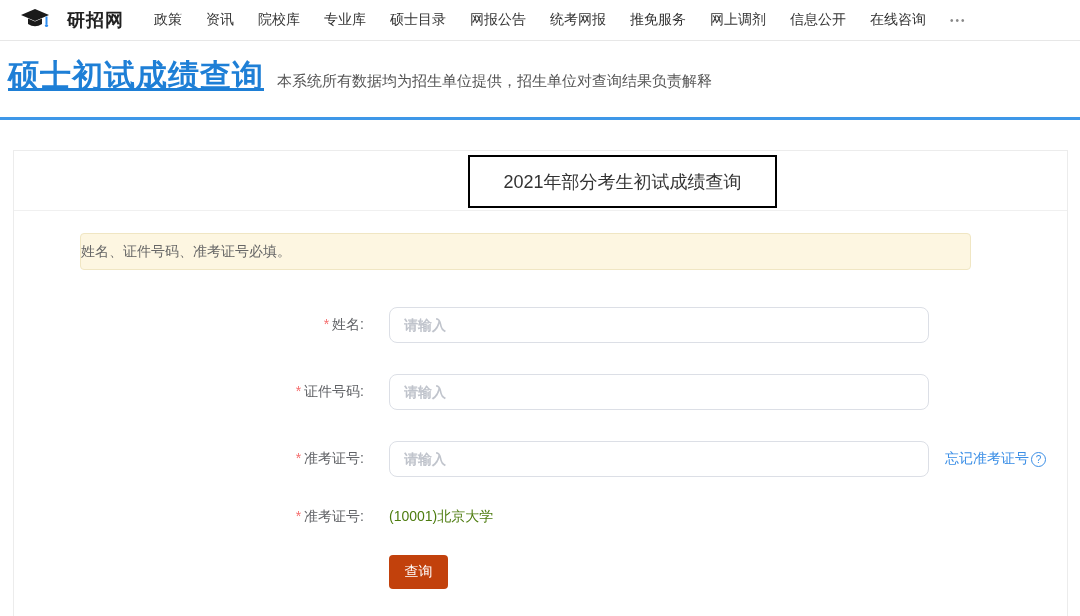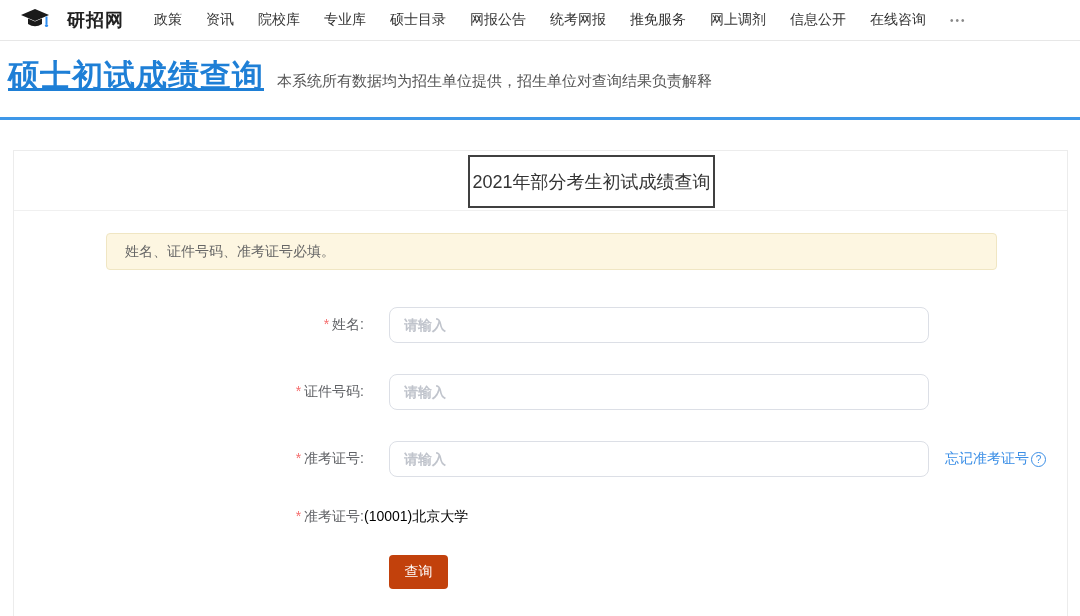--- a/index.html
+++ b/index.html
@@ -18,37 +18,37 @@
   
   .page-header { display:flex; align-items:baseline; padding:16px 0 23px 8px; background:#fff; }
   .page-title { font-size:31px; font-weight:bold; color:#1e7fd6; line-height:1.2; letter-spacing:1px;text-decoration:underline; }
   .page-subtitle { font-size:15px; color:#555; margin-left:13px;text-align:center; }
   .blue-rule { height:3px; background:#3e97e8; width:1080px; }
 
   
   .card { width:1055px; margin:30px 0 0 13px; border:1px solid #ececec;
           border-bottom:none; background:#fff; min-height:470px; }
   .card-header { position:relative; height:60px; border-bottom:1px solid #f0f0f0; }
-  .highlight-box { position:absolute; left:454px; top:4px; width:247px; height:53px;
-                   border:2px solid #404040; display:flex; align-items:center; justify-content:center; }
+  .highlight-box { position:absolute; left:454px; top:4px; width:309px; height:53px;
+                   border:2px solid #000000; display:flex; align-items:center; justify-content:center; }
   .panel-title { font-size:18px; color:#333; font-weight:400; }
 
   .card-body { padding-top:22px; }
-  .alert { margin-left:92px; width:891px; height:37px; background:#fdf6e1;
+  .alert { margin-left:66px; width:891px; height:37px; background:#fdf6e1;
            border:1px solid #f0e6c3; border-radius:4px; display:flex; align-items:center;
-           padding-left:18px; font-size:14px; color:#666; margin-bottom:37px; }
+           font-size:14px; color:#666; margin-bottom:37px; }
 
   
   .form-row { display:flex; align-items:center; margin-bottom:31px; }
   .form-label { width:350px; text-align:right; font-size:14px; color:#606266; }
   .req { color:#f56c6c; margin-right:3px; font-size:14px; }
   .text-input { margin-left:25px; width:540px; height:36px; border:1px solid #dcdfe6;
                 border-radius:8px; padding:0 14px; font-size:14px; color:#606266; outline:none;font-weight:bold; }
   .text-input::placeholder { color:#c0c4cc; }
-  .static-value { font-size:14px; color:#000000; }
+  .static-value { margin-left:25px; font-size:14px; color:#4d7c0f; }
   .forgot-link { margin-left:16px; font-size:14px; color:#3a8ee6; cursor:pointer;
                  display:inline-flex; align-items:center; text-decoration:none; }
   .q-icon { width:15px; height:15px; border:1.5px solid #3a8ee6; border-radius:50%;
             display:inline-flex; align-items:center; justify-content:center;
             font-size:10px; margin-left:2px; color:#3a8ee6; }
   .submit-row { margin-left:375px; margin-top:-2px; }
   .submit-btn { width:59px; height:34px; background:#c2410c; border:none; border-radius:4px;
                 color:#fff; font-size:14px; cursor:pointer; }
 </style>
 </head>

